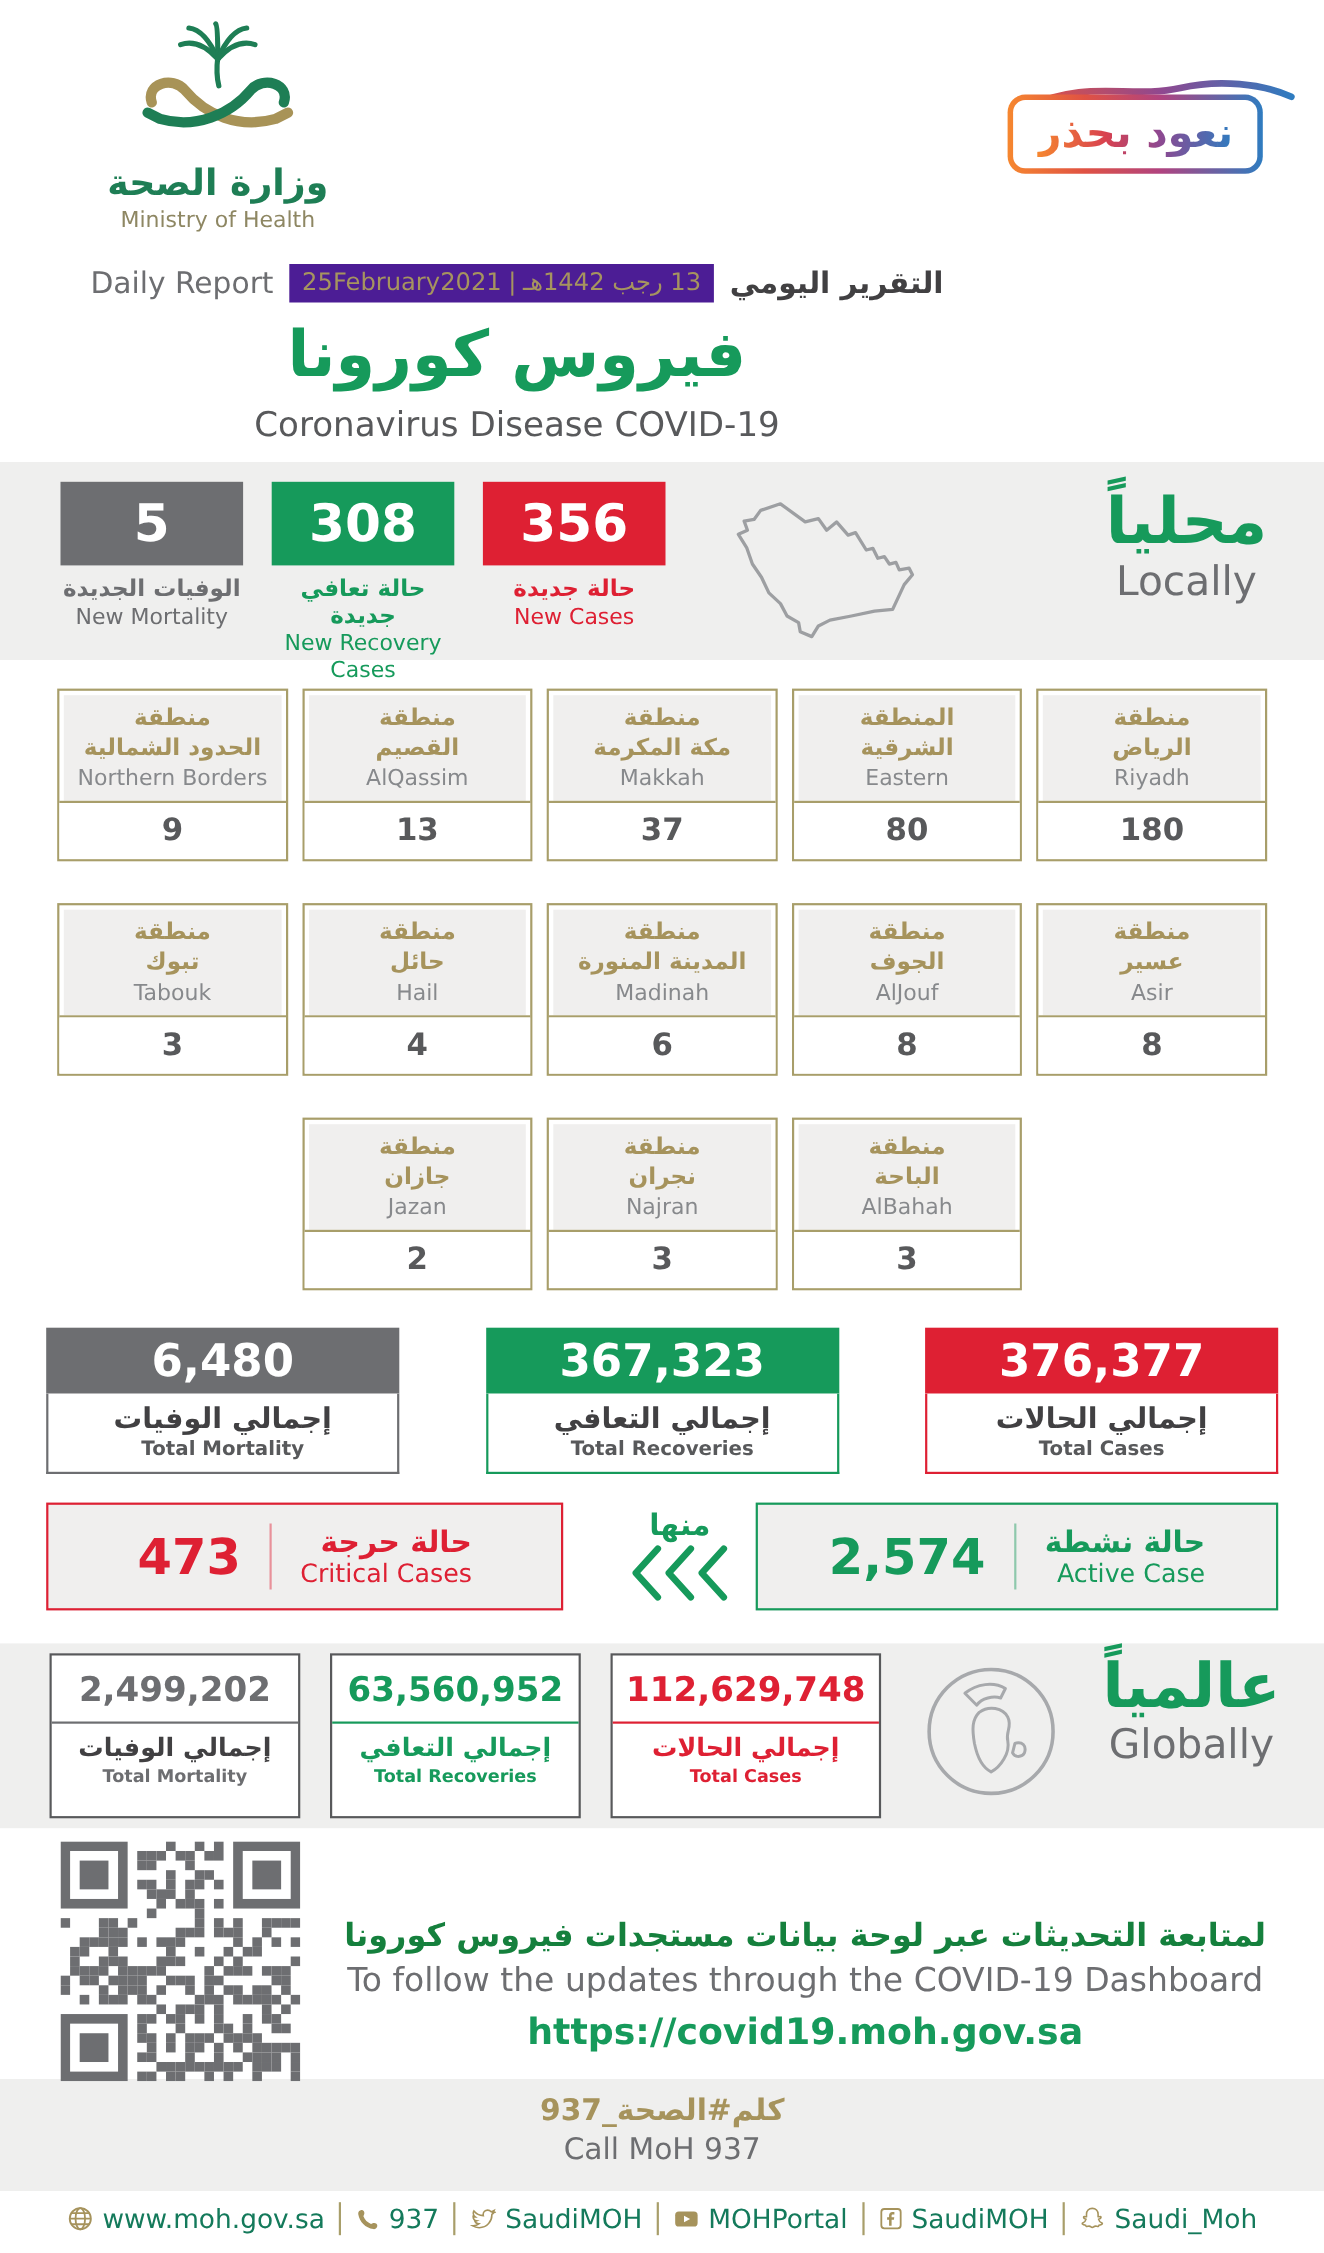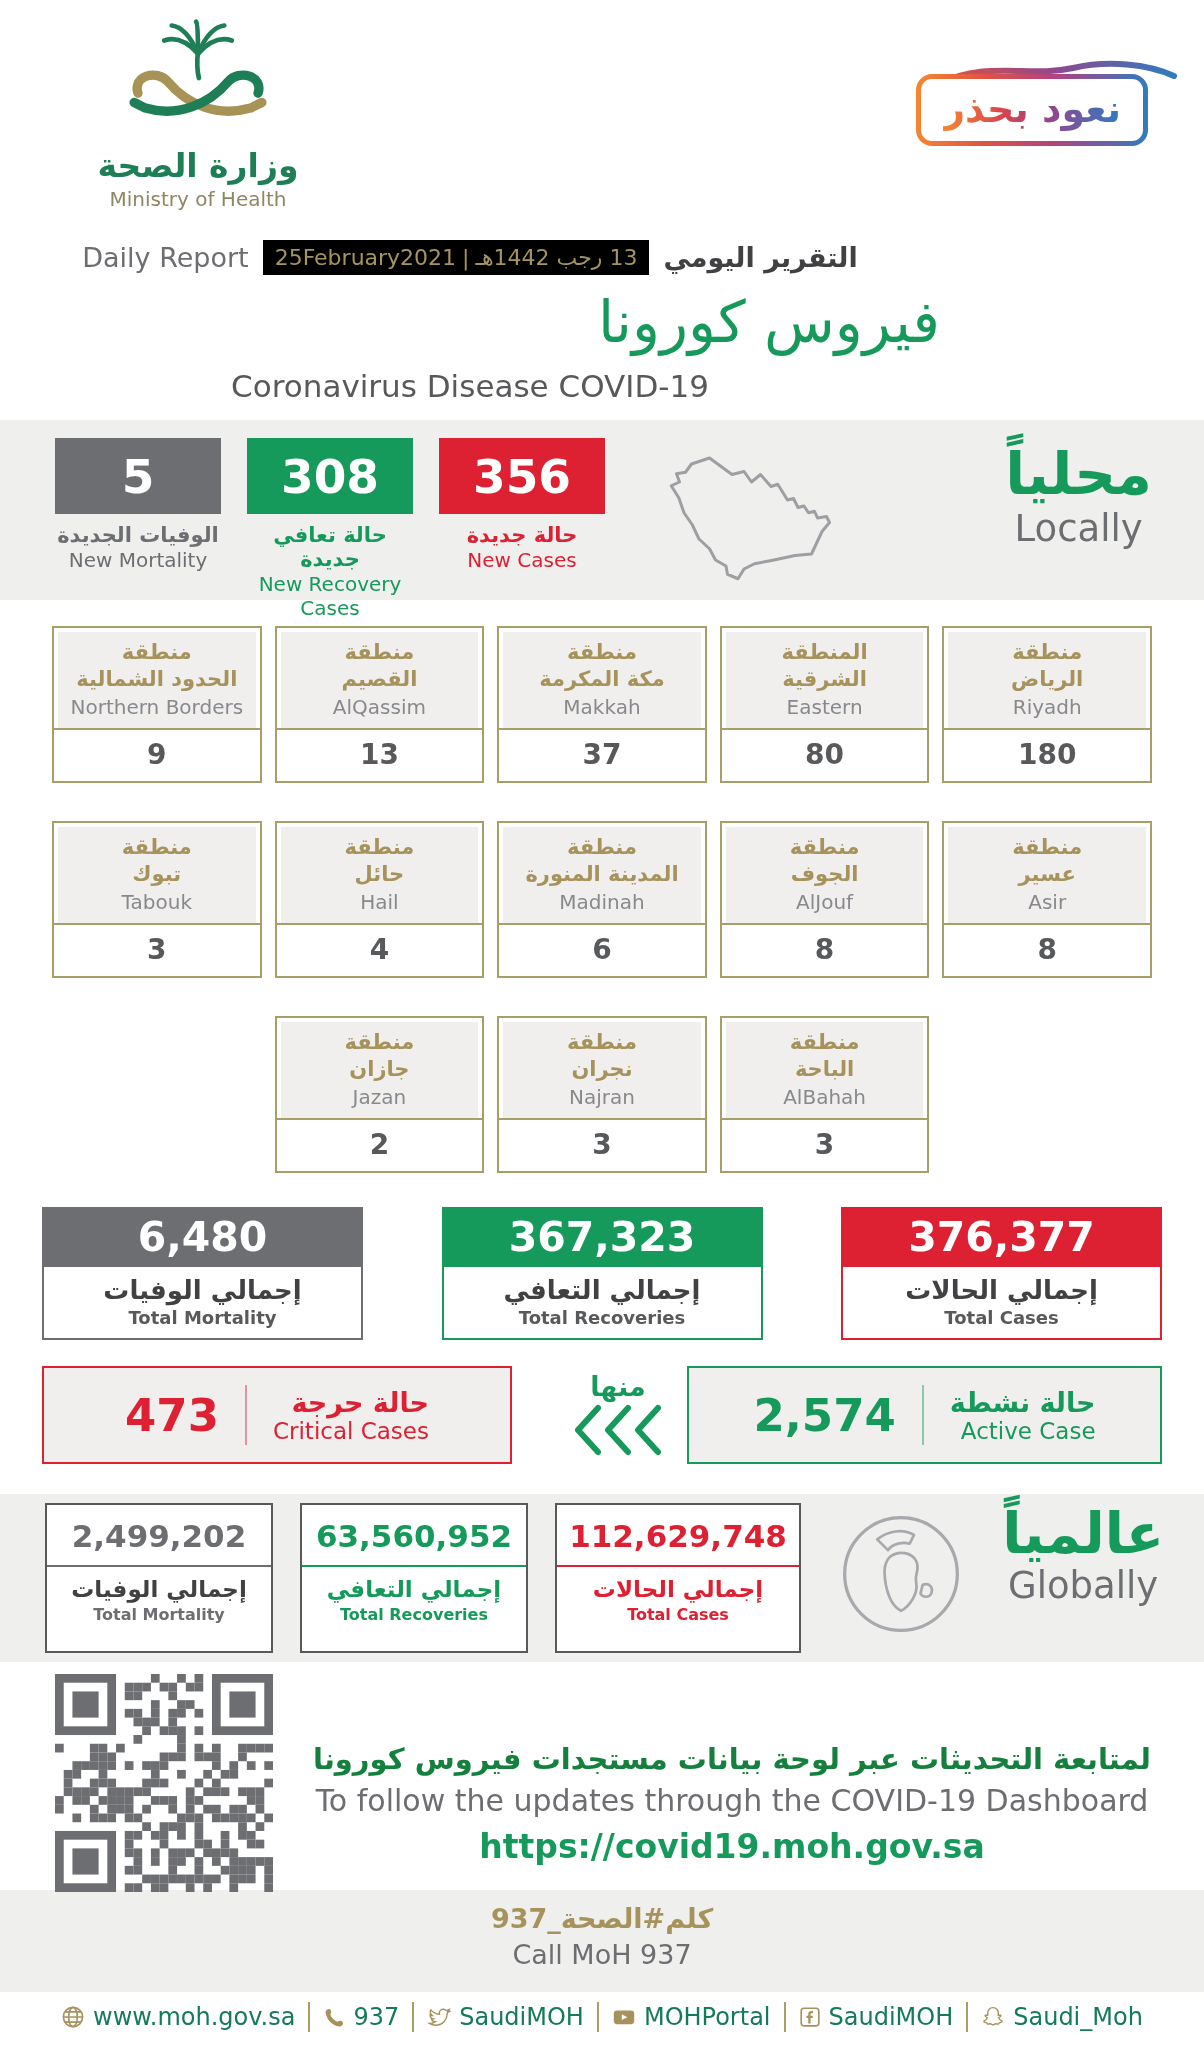--- a/index.html
+++ b/index.html
@@ -6,33 +6,33 @@
   *{box-sizing:border-box;}
   .page{width:1204px;height:2048px;margin:0 auto;background:#fff;position:relative;overflow:hidden;
         font-family:"DejaVu Sans",sans-serif;color:#58595b;}
   .ar{direction:rtl;}
 
   
   .header{position:relative;height:420px;}
   .logo{position:absolute;left:58px;top:18px;width:280px;text-align:center;}
   .logo-ar{color:#1e7e55;font-size:33px;font-weight:700;margin-top:2px;}
   .logo-en{color:#8e8763;font-size:20px;margin-top:2px;}
-  .badge-wrap{position:absolute;right:56px;top:74px;}
+  .badge-wrap{position:absolute;right:56px;top:86px;}
   .badge{position:relative;border-radius:16px;padding:5px;
          background:linear-gradient(90deg,#f6872f 0%,#e05243 30%,#b04380 60%,#2f7cc0 100%);}
   .badge-inner{background:#fff;border-radius:11px;padding:8px 22px 10px;}
   .badge-text{font-size:38px;font-weight:700;direction:rtl;
          background:linear-gradient(90deg,#f6872f 0%,#d8414f 35%,#8f4890 62%,#2f7cc0 100%);
          -webkit-background-clip:text;background-clip:text;color:transparent;}
   .swoosh{position:absolute;top:-20px;left:-8px;pointer-events:none;}
   .report-line{position:absolute;top:240px;left:0;right:264px;display:flex;justify-content:center;align-items:center;gap:14px;}
   .dr-en{font-size:27px;color:#6d6e71;}
-  .date-box{background:#000000;color:#a6945f;font-size:22px;padding:5px 12px;display:flex;align-items:flex-end;gap:6px;}
+  .date-box{background:#4c1d95;color:#a6945f;font-size:22px;padding:5px 12px;display:flex;align-items:flex-end;gap:6px;}
   .dr-ar{font-size:27px;font-weight:700;color:#414042;}
-  .main-title{position:absolute;top:288px;left:0;right:264px;text-align:right;font-size:58px;font-weight:400;color:#169a5b;}
+  .main-title{position:absolute;top:288px;left:0;right:264px;text-align:center;font-size:58px;font-weight:700;color:#169a5b;}
   .main-sub{position:absolute;top:368px;left:0;right:264px;text-align:center;font-size:31px;color:#58595b;}
 
   
   .band{background:#efefee;}
   .locally-band{height:180px;display:flex;align-items:flex-start;padding:18px 52px 0 55px;gap:26px;}
   .lstat{width:166px;text-align:center;flex:none;}
   .lstat-box{height:76px;display:flex;align-items:center;justify-content:center;color:#fff;font-size:47px;font-weight:700;}
   .bg-gray{background:#6d6e71;} .bg-green{background:#169a5b;} .bg-red{background:#de2033;}
   .t-gray{color:#6d6e71;} .t-green{color:#169a5b;} .t-red{color:#de2033;} .t-dark{color:#414042;}
   .lstat-ar{font-size:21px;font-weight:700;margin-top:9px;}

